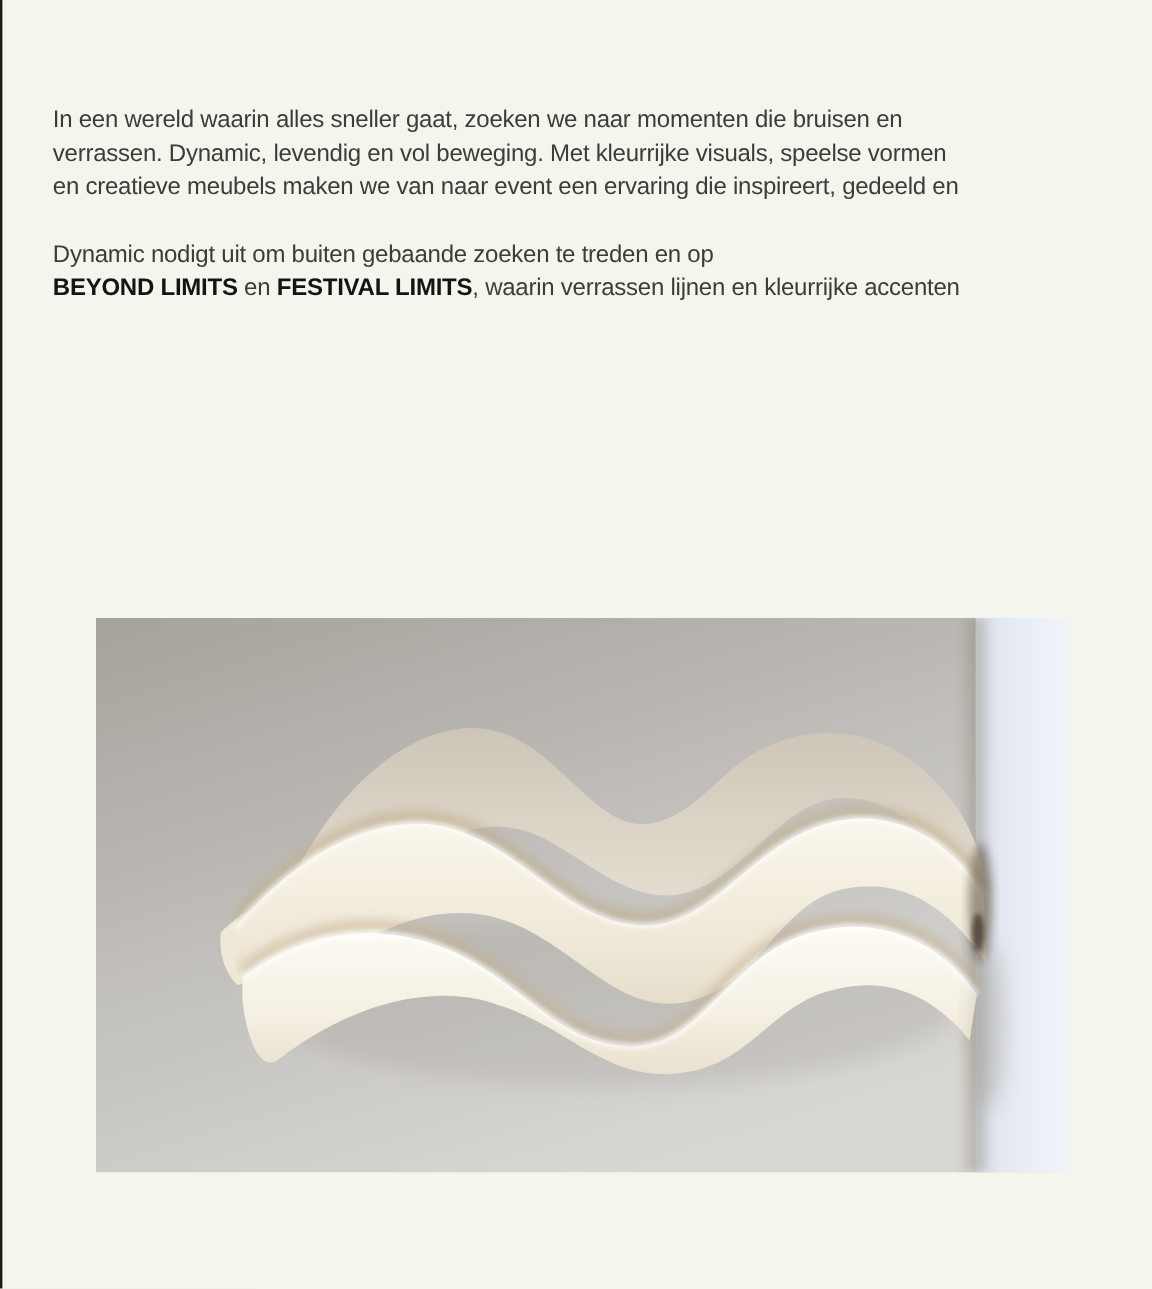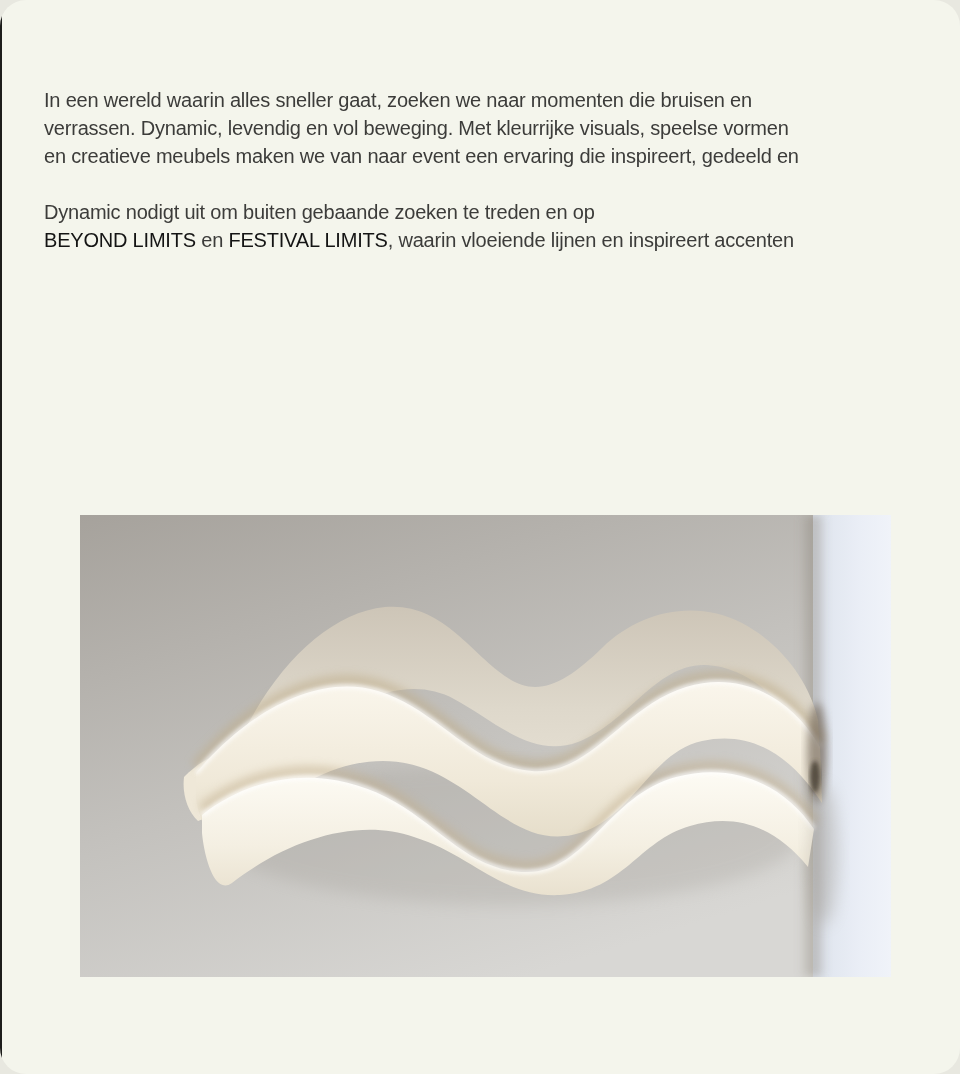--- a/index.html
+++ b/index.html
@@ -6,21 +6,20 @@
   html, body { margin: 0; padding: 0; }
   body { background: #e8e8e0; }
 
   .page {
     position: relative;
     width: 960px;
     height: 1074px;
     background: #f4f5ec;
     overflow: hidden;
     font-family: "Liberation Sans", sans-serif;
-    border-radius: 26px;
   }
 
   .left-edge {
     position: absolute;
     left: 0; top: 0;
     width: 2px; height: 100%;
     background: #1d1d1b;
   }
 
   .intro {
@@ -29,21 +28,21 @@
     top: 86px;
     width: 850px;
     font-size: 20px;
     line-height: 28px;
     color: #3c3c3a;
     letter-spacing: -0.2px;
   }
 
   .para { margin: 0 0 28px 0; }
   .text-line { display: block; white-space: nowrap; }
-  .seg-bold { font-weight: normal; color: #141414; }
+  .seg-bold { font-weight: bold; color: #141414; }
 
   .photo {
     position: absolute;
     left: 80px;
     top: 515px;
     width: 811px;
     height: 462px;
     margin: 0;
   }
   .photo svg { display: block; width: 100%; height: 100%; }
@@ -56,21 +55,21 @@
 
   <section class="intro">
 
   <p class="para">
         <span class="text-line"><span>In een wereld waarin alles sneller gaat, zoeken we naar momenten die bruisen en</span></span>
         <span class="text-line"><span>verrassen. Dynamic, levendig en vol beweging. Met kleurrijke visuals, speelse vormen</span></span>
         <span class="text-line"><span>en creatieve meubels maken we van naar event een ervaring die inspireert, gedeeld en</span></span>
       </p>
       <p class="para">
         <span class="text-line"><span>Dynamic nodigt uit om buiten gebaande zoeken te treden en op</span></span>
-        <span class="text-line"><span class="seg-bold">BEYOND LIMITS</span><span> en </span><span class="seg-bold">FESTIVAL LIMITS</span><span>, waarin vloeiende lijnen en inspireert accenten</span></span>
+        <span class="text-line"><span class="seg-bold">BEYOND LIMITS</span><span> en </span><span class="seg-bold">FESTIVAL LIMITS</span><span>, waarin verrassen lijnen en kleurrijke accenten</span></span>
       </p>
     </section>
 
   <figure class="photo" aria-label="Abstract white wavy ceramic sculpture mounted on a light wall">
     <svg viewBox="0 0 811 462" preserveAspectRatio="none">
       <defs>
         <linearGradient id="gBg" x1="0" y1="0" x2="0.55" y2="1">
           <stop offset="0" stop-color="#a6a29c"></stop>
           <stop offset="0.55" stop-color="#c3c1bd"></stop>
           <stop offset="1" stop-color="#d8d7d4"></stop>

